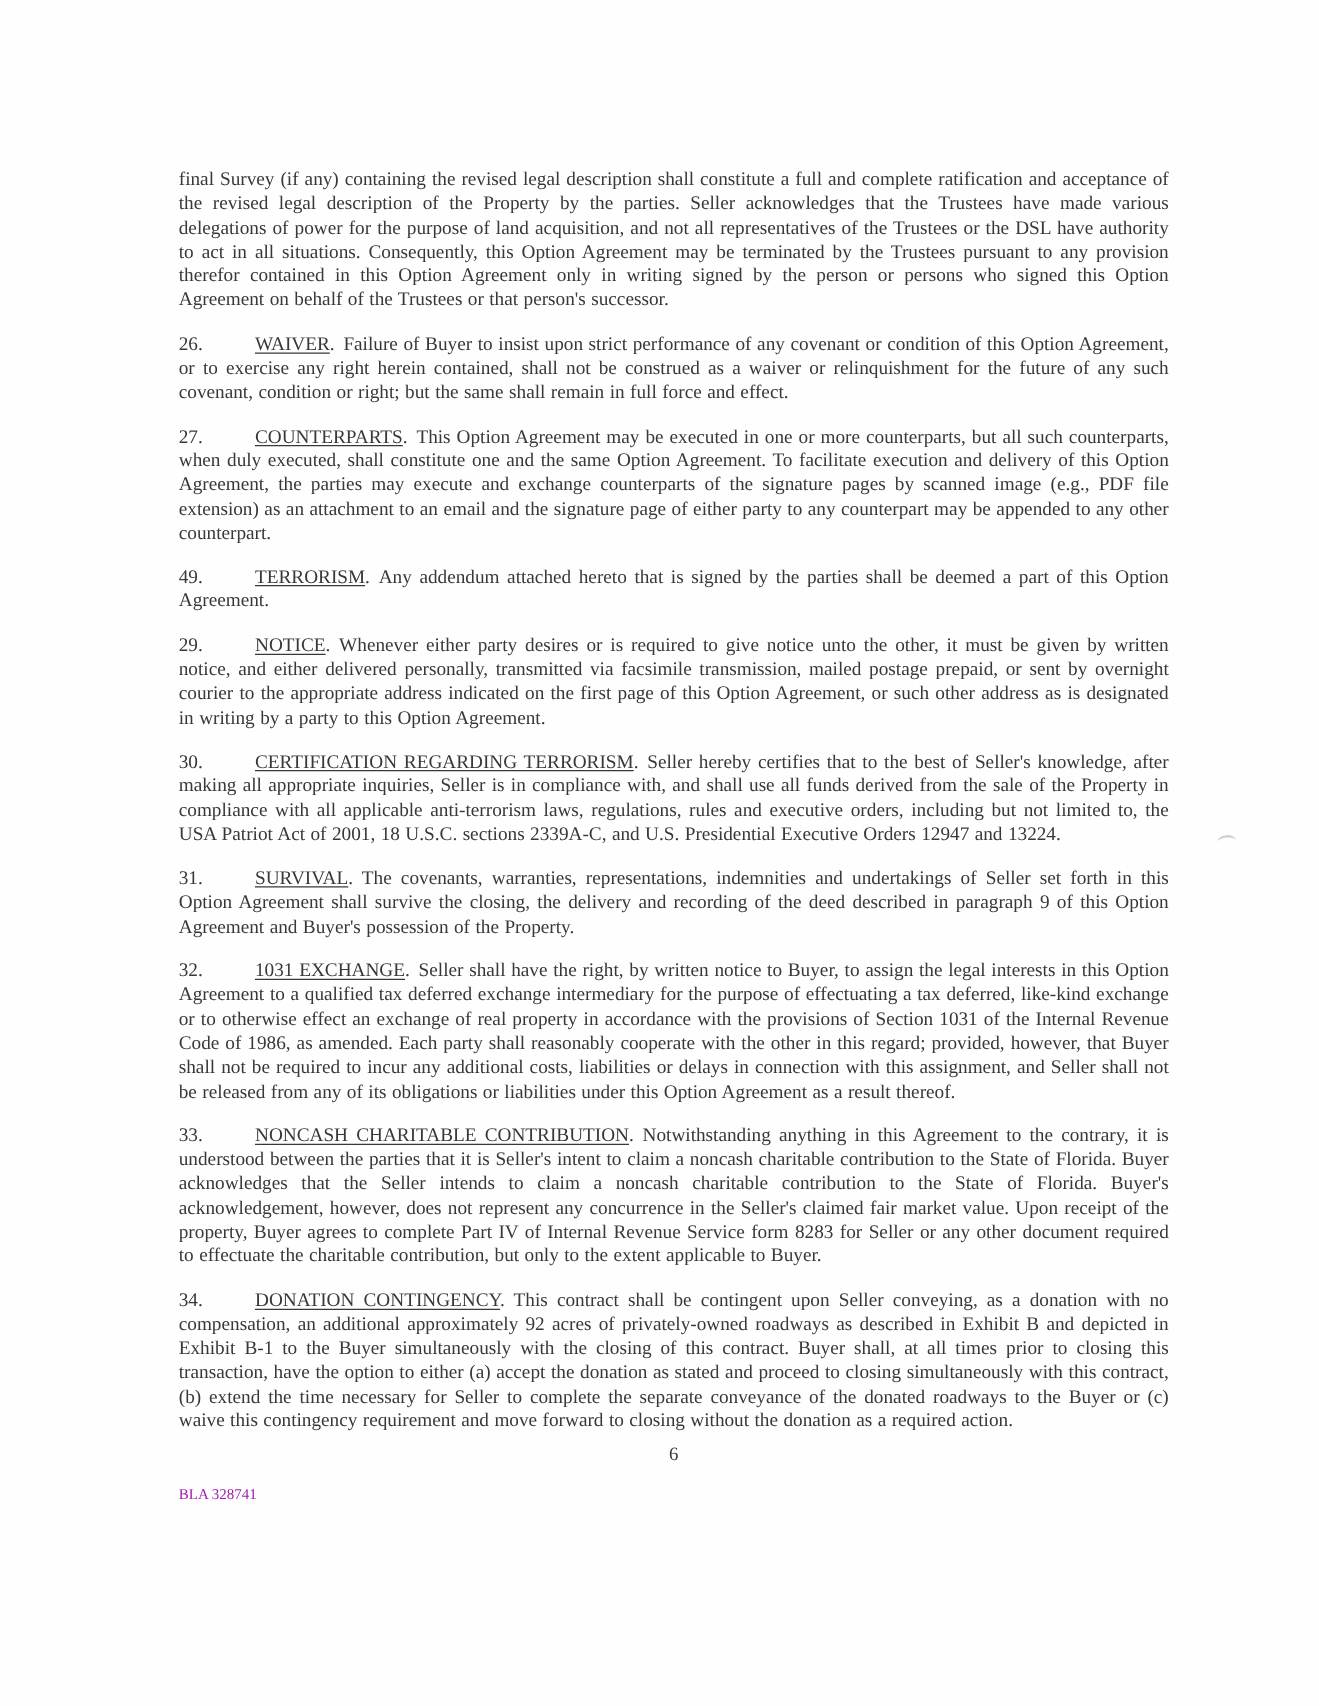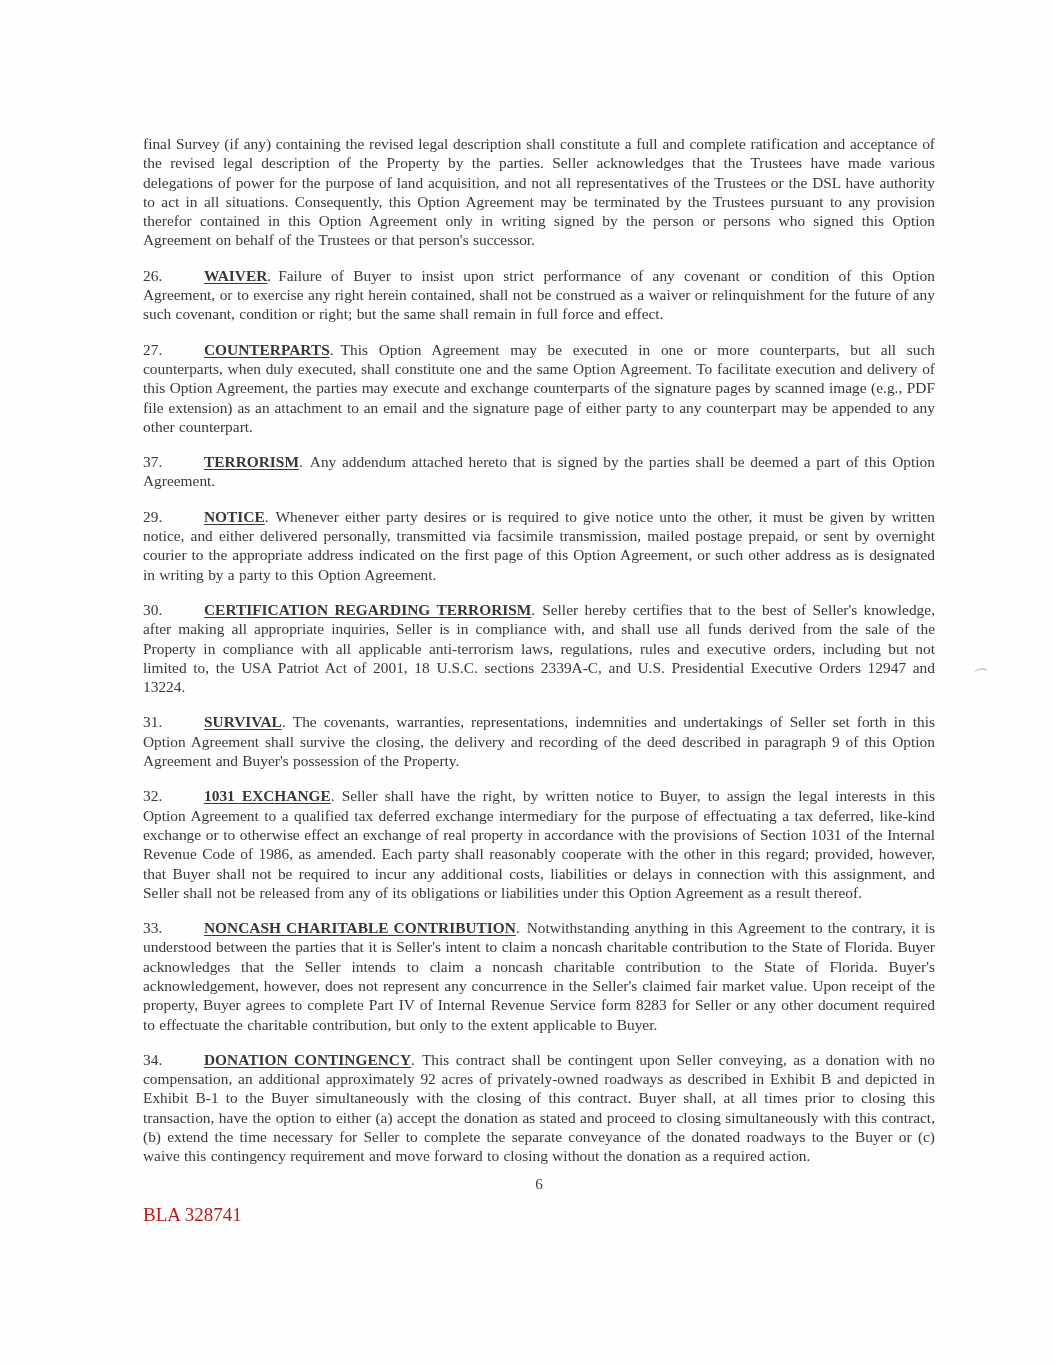--- a/index.html
+++ b/index.html
@@ -25,34 +25,33 @@
     word-spacing:0.5px;
   }
   .pnum{
     display:inline-block;
     width:61px;
   }
   .heading{
     text-decoration:underline;
     text-underline-offset:2px;
     text-decoration-thickness:1px;
-    font-weight:bold;
   }
   .sep{padding-right:7px;}
   .page-number{
     text-align:center;
     font-size:15px;
     margin-top:-6px;
     color:#3c3c3c;
   }
   .footer{
     margin-top:13px;
-    font-size:19px;
+    font-size:12px;
     line-height:18.5px;
-    color:#b91c1c;
+    color:#a21caf;
   }
   .smudge{
     position:absolute;
     left:974px;top:668px;
     width:15px;height:8px;
     border-top:2px solid #c9c9c9;
     border-radius:50% 50% 0 0;
     transform:rotate(-6deg);
     opacity:.85;
   }
@@ -63,21 +62,21 @@
 <div class="page">
 
   <div class="content">
 
     <p class="para">final Survey (if any) containing the revised legal description shall constitute a full and complete ratification and acceptance of the revised legal description of the Property by the parties. Seller acknowledges that the Trustees have made various delegations of power for the purpose of land acquisition, and not all representatives of the Trustees or the DSL have authority to act in all situations.  Consequently, this Option Agreement may be terminated by the Trustees pursuant to any provision therefor contained in this Option Agreement only in writing signed by the person or persons who signed this Option Agreement on behalf of the Trustees or that person's successor.</p>
 
     <p class="para"><span class="pnum">26.</span><span class="heading">WAIVER</span><span class="sep">.</span><span>Failure of Buyer to insist upon strict performance of any covenant or condition of this Option Agreement, or to exercise any right herein contained, shall not be construed as a waiver or relinquishment for the future of any such covenant, condition or right; but the same shall remain in full force and effect.</span></p>
 
     <p class="para"><span class="pnum">27.</span><span class="heading">COUNTERPARTS</span><span class="sep">.</span><span>This Option Agreement may be executed in one or more counterparts, but all such counterparts, when duly executed, shall constitute one and the same Option Agreement. To facilitate execution and delivery of this Option Agreement, the parties may execute and exchange counterparts of the signature pages by scanned image (e.g., PDF file extension) as an attachment to an email and the signature page of either party to any counterpart may be appended to any other counterpart.</span></p>
 
-    <p class="para"><span class="pnum">37.</span><span class="heading">TERRORISM</span><span class="sep">.</span><span>Any addendum attached hereto that is signed by the parties shall be deemed a part of this Option Agreement.</span></p>
+    <p class="para"><span class="pnum">49.</span><span class="heading">TERRORISM</span><span class="sep">.</span><span>Any addendum attached hereto that is signed by the parties shall be deemed a part of this Option Agreement.</span></p>
 
     <p class="para"><span class="pnum">29.</span><span class="heading">NOTICE</span><span class="sep">.</span><span>Whenever either party desires or is required to give notice unto the other, it must be given by written notice, and either delivered personally, transmitted via facsimile transmission, mailed postage prepaid, or sent by overnight courier to the appropriate address indicated on the first page of this Option Agreement, or such other address as is designated in writing by a party to this Option Agreement.</span></p>
 
     <p class="para"><span class="pnum">30.</span><span class="heading">CERTIFICATION REGARDING TERRORISM</span><span class="sep">.</span><span>Seller hereby certifies that to the best of Seller's knowledge, after making all appropriate inquiries, Seller is in compliance with, and shall use all funds derived from the sale of the Property in compliance with all applicable anti-terrorism laws, regulations, rules and executive orders, including but not limited to, the USA Patriot Act of 2001, 18 U.S.C. sections 2339A-C, and U.S. Presidential Executive Orders 12947 and 13224.</span></p>
 
     <p class="para"><span class="pnum">31.</span><span class="heading">SURVIVAL</span><span class="sep">.</span><span>The covenants, warranties, representations, indemnities and undertakings of Seller set forth in this Option Agreement shall survive the closing, the delivery and recording of the deed described in paragraph 9 of this Option Agreement and Buyer's possession of the Property.</span></p>
 
     <p class="para"><span class="pnum">32.</span><span class="heading">1031 EXCHANGE</span><span class="sep">.</span><span>Seller shall have the right, by written notice to Buyer, to assign the legal interests in this Option Agreement to a qualified tax deferred exchange intermediary for the purpose of effectuating a tax deferred, like-kind exchange or to otherwise effect an exchange of real property in accordance with the provisions of Section 1031 of the Internal Revenue Code of 1986, as amended.  Each party shall reasonably cooperate with the other in this regard; provided, however, that Buyer shall not be required to incur any additional costs, liabilities or delays in connection with this assignment, and Seller shall not be released from any of its obligations or liabilities under this Option Agreement as a result thereof.</span></p>
 
     <p class="para"><span class="pnum">33.</span><span class="heading">NONCASH CHARITABLE CONTRIBUTION</span><span class="sep">.</span><span>Notwithstanding anything in this Agreement to the contrary, it is understood between the parties that it is Seller's intent to claim a noncash charitable contribution to the State of Florida.  Buyer acknowledges that the Seller intends to claim a noncash charitable contribution to the State of Florida. Buyer's acknowledgement, however, does not represent any concurrence in the Seller's claimed fair market value.  Upon receipt of the property, Buyer agrees to complete Part IV of Internal Revenue Service form 8283 for Seller or any other document required to effectuate the charitable contribution, but only to the extent applicable to Buyer.</span></p>

